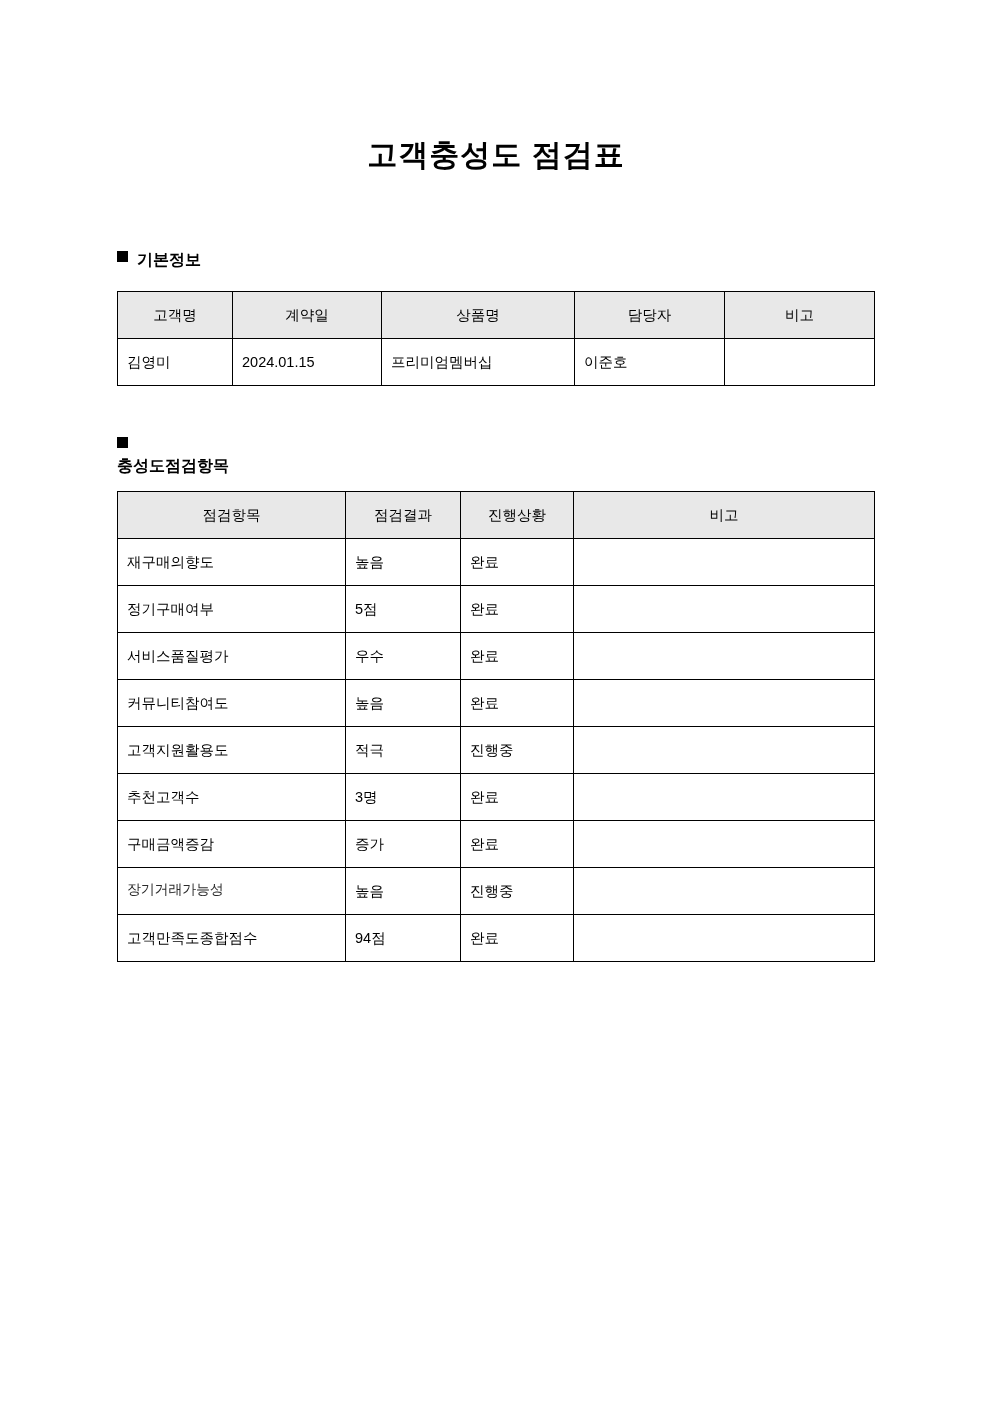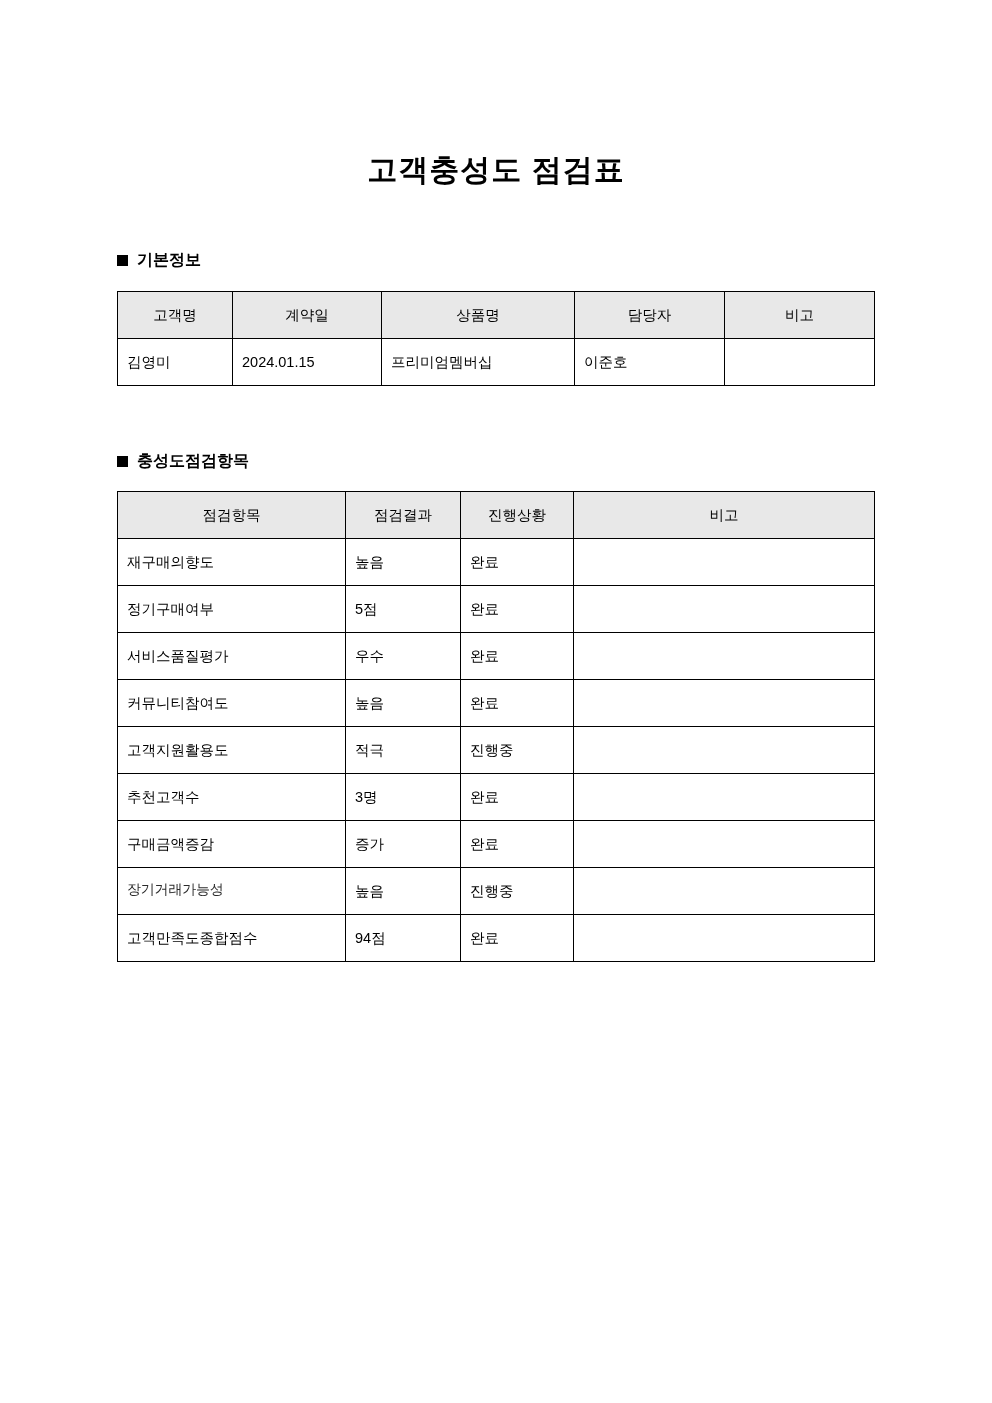--- a/index.html
+++ b/index.html
@@ -20,53 +20,52 @@
   .page {
     position: relative;
     width: 992px;
     height: 1403px;
     box-sizing: border-box;
   }
 
   
   .doc-title {
     position: absolute;
-    top: 132px;
+    top: 117px;
     left: 0;
     width: 992px;
     text-align: center;
     font-size: 30px;
     font-weight: bold;
     letter-spacing: 1px;
     line-height: 1.2;
     white-space: pre;
   }
 
   
   .section-heading {
     position: absolute;
     left: 117px;
     font-size: 16px;
     font-weight: bold;
     display: flex;
-    align-items: center;
     gap: 9px;
     line-height: 1.2;
   }
   .section-heading .bullet-square {
     width: 11px;
     height: 11px;
     background: #000000;
     display: inline-block;
     flex: 0 0 auto;
     position: relative;
     top: 1px;
   }
   #heading-basic-info { top: 250px; }
-  #heading-loyalty-items { top: 451px; }
+  #heading-loyalty-items { top: 436px; flex-direction: column; }
 
   
   .doc-table {
     position: absolute;
     left: 117px;
     border-collapse: collapse;
     table-layout: fixed;
     background: #ffffff;
     font-size: 14.5px;
   }

